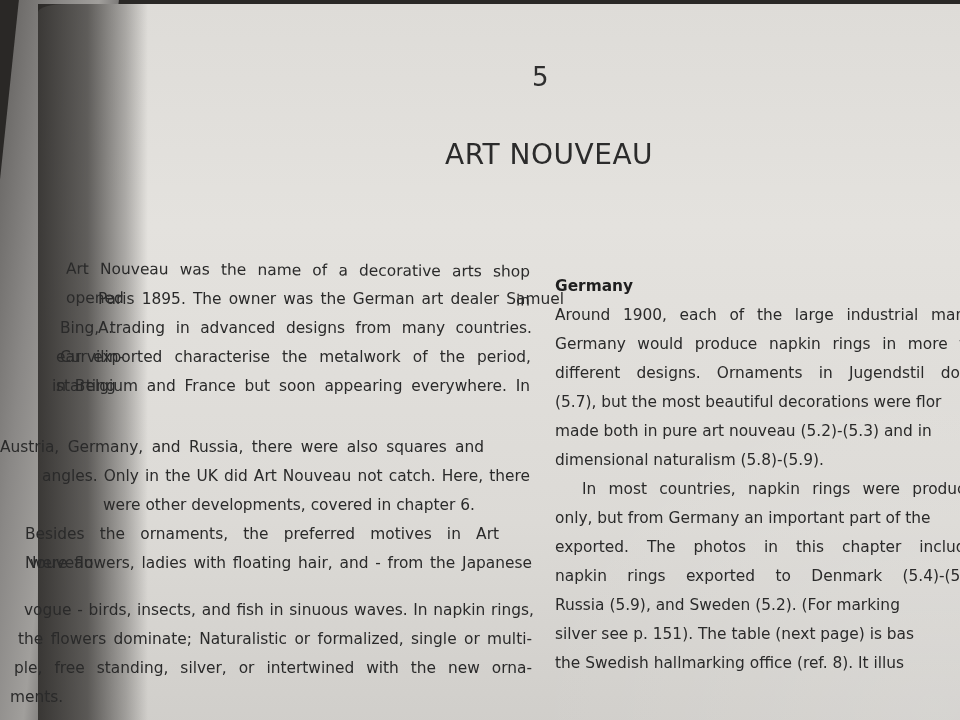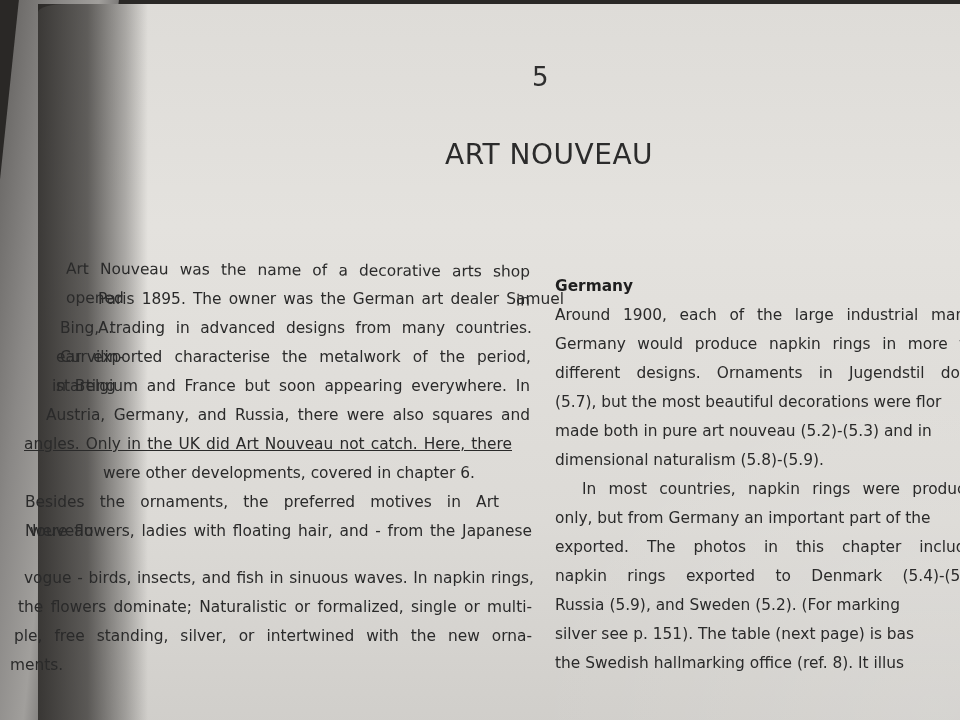--- a/index.html
+++ b/index.html
@@ -55,22 +55,22 @@
 
   <div class="chapter-number">5</div>
   <div class="chapter-title">ART NOUVEAU</div>
 
   <div class="col col-left">
     <span class="line just" style="padding-left:66px; width:464px; transform:skewY(0.35deg);">Art Nouveau was the name of a decorative arts shop opened in</span>
     <span class="line just" style="padding-left:98px; width:466px;">Paris 1895. The owner was the German art dealer Samuel A.</span>
     <span class="line just" style="padding-left:60px; width:472px;">Bing, trading in advanced designs from many countries. Curvilin-</span>
     <span class="line just" style="padding-left:56px; width:475px;">ear exported characterise the metalwork of the period, starting</span>
     <span class="line just" style="padding-left:52px; width:478px;">in Belgium and France but soon appearing everywhere. In</span>
-    <span class="line just" style="padding-left:46px; width:484px;">Austria, Germany, and Russia, there were also squares and</span>
-    <span class="line just" style="padding-left:24px; width:488px;text-decoration:underline;">angles. Only in the UK did Art Nouveau not catch. Here, there</span>
+    <span class="line just" style="width:484px;margin-top:32px;">Austria, Germany, and Russia, there were also squares and</span>
+    <span class="line just" style="padding-left:42px; width:488px;">angles. Only in the UK did Art Nouveau not catch. Here, there</span>
     <span class="line" style="padding-left:38px;text-align:center;">were other developments, covered in chapter 6.</span>
     <span class="line just" style="padding-left:25px; width:474px;">Besides the ornaments, the preferred motives in Art Nouveau</span>
     <span class="line just" style="padding-left:30px; width:502px;">were flowers, ladies with floating hair, and - from the Japanese</span>
     <span class="line just" style="padding-left:24px; width:510px;margin-top:18px;">vogue - birds, insects, and fish in sinuous waves. In napkin rings,</span>
     <span class="line just" style="padding-left:18px; width:514px;">the flowers dominate; Naturalistic or formalized, single or multi-</span>
     <span class="line just" style="padding-left:14px; width:518px;">ple, free standing, silver, or intertwined with the new orna-</span>
     <span class="line" style="padding-left:10px;">ments.</span>
   </div>
 
   <div class="col col-right">

